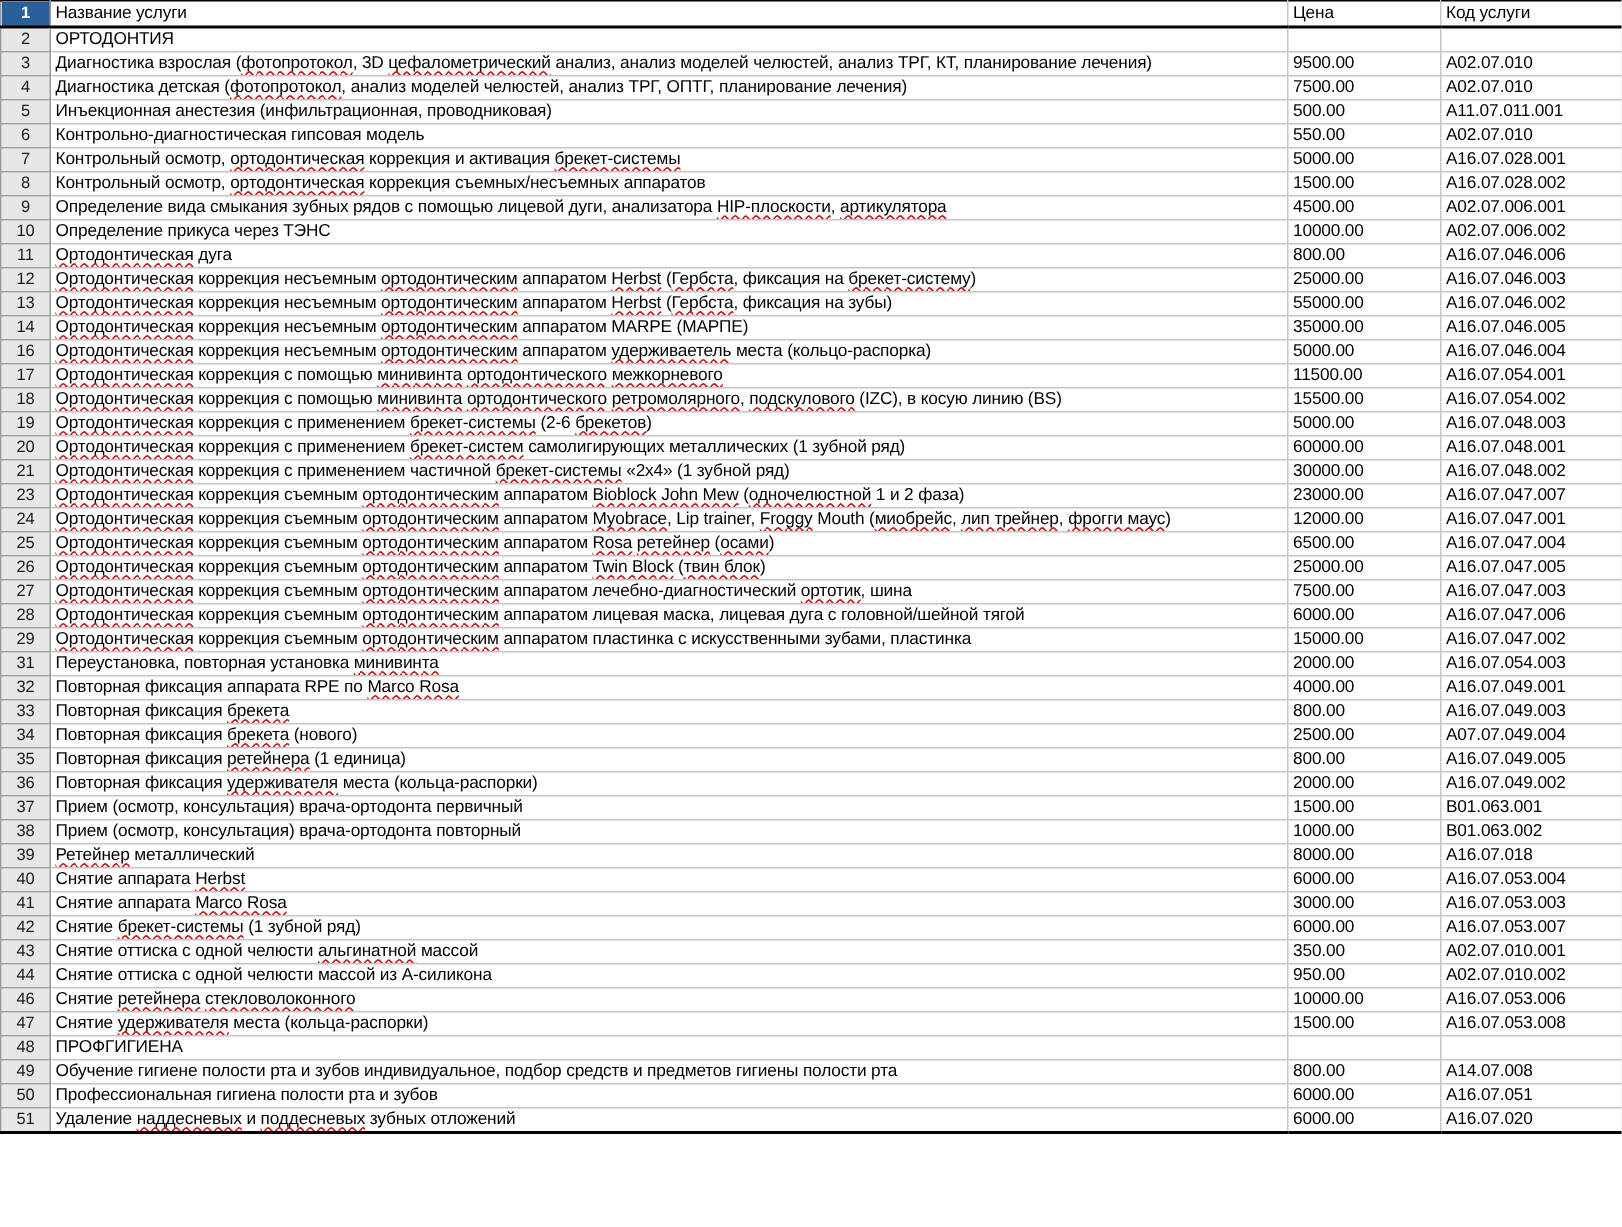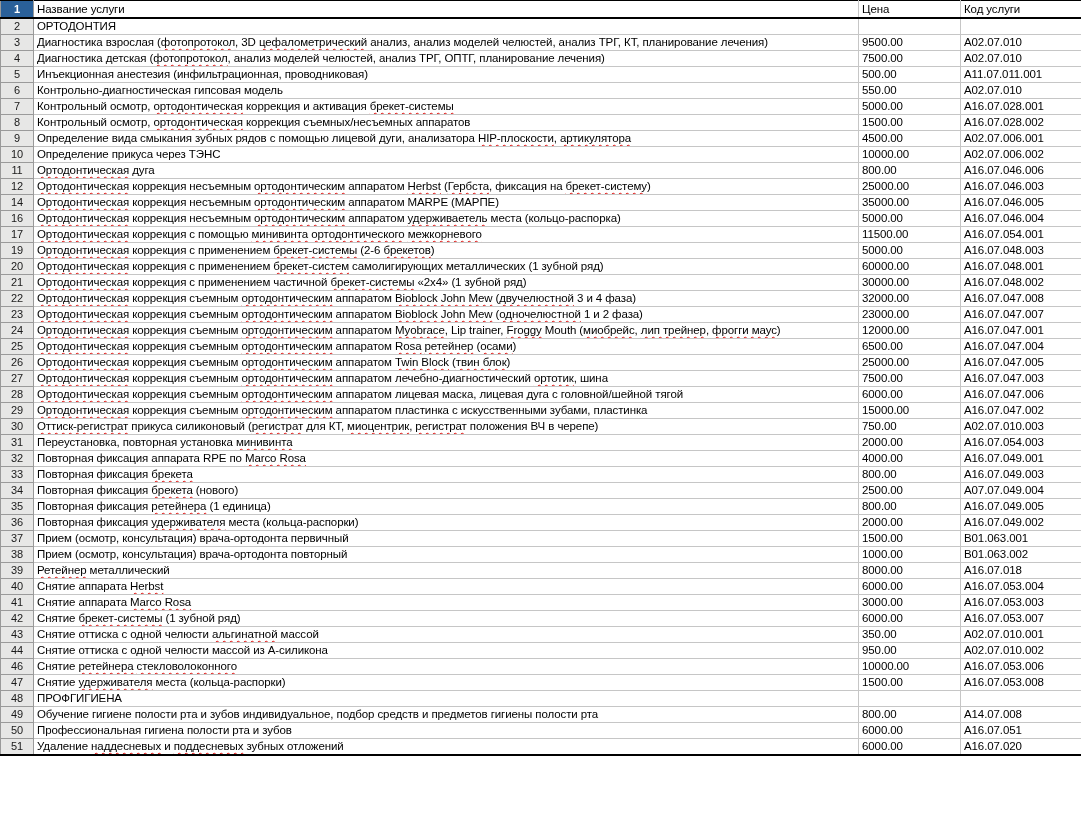--- a/index.html
+++ b/index.html
@@ -137,62 +137,68 @@
         <td>800.00</td>
         <td>A16.07.046.006</td>
       </tr>
       <tr>
         <td class="rowhead">12</td>
         <td><span class="sq">Ортодонтическая</span> коррекция несъемным <span class="sq">ортодонтическим</span> аппаратом <span class="sq">Herbst</span> (<span class="sq">Гербста</span>, фиксация на <span class="sq">брекет-систему</span>)</td>
         <td>25000.00</td>
         <td>A16.07.046.003</td>
       </tr>
       <tr>
+        <td class="rowhead">13</td>
+        <td><span class="sq">Ортодонтическая</span> коррекция несъемным <span class="sq">ортодонтическим</span> аппаратом <span class="sq">Herbst</span> (<span class="sq">Гербста</span>, фиксация на зубы)</td>
+        <td>55000.00</td>
+        <td>A16.07.046.002</td>
+      </tr>
+      <tr>
         <td class="rowhead">14</td>
         <td><span class="sq">Ортодонтическая</span> коррекция несъемным <span class="sq">ортодонтическим</span> аппаратом MARPE (МАРПЕ)</td>
         <td>35000.00</td>
         <td>A16.07.046.005</td>
       </tr>
       <tr>
         <td class="rowhead">16</td>
         <td><span class="sq">Ортодонтическая</span> коррекция несъемным <span class="sq">ортодонтическим</span> аппаратом <span class="sq">удерживаетель</span> места (кольцо-распорка)</td>
         <td>5000.00</td>
         <td>A16.07.046.004</td>
       </tr>
       <tr>
         <td class="rowhead">17</td>
         <td><span class="sq">Ортодонтическая</span> коррекция с помощью <span class="sq">минивинта</span> <span class="sq">ортодонтического</span> <span class="sq">межкорневого</span></td>
         <td>11500.00</td>
         <td>A16.07.054.001</td>
       </tr>
       <tr>
+        <td class="rowhead">18</td>
+        <td><span class="sq">Ортодонтическая</span> коррекция с помощью <span class="sq">минивинта</span> <span class="sq">ортодонтического</span> <span class="sq">ретромолярного</span>, <span class="sq">подскулового</span> (IZC), в косую линию (BS)</td>
+        <td>15500.00</td>
+        <td>A16.07.054.002</td>
+      </tr>
+      <tr>
         <td class="rowhead">19</td>
         <td><span class="sq">Ортодонтическая</span> коррекция с применением <span class="sq">брекет-системы</span> (2-6 <span class="sq">брекетов</span>)</td>
         <td>5000.00</td>
         <td>A16.07.048.003</td>
       </tr>
       <tr>
         <td class="rowhead">20</td>
         <td><span class="sq">Ортодонтическая</span> коррекция с применением <span class="sq">брекет-систем</span> самолигирующих металлических (1 зубной ряд)</td>
         <td>60000.00</td>
         <td>A16.07.048.001</td>
       </tr>
       <tr>
         <td class="rowhead">21</td>
         <td><span class="sq">Ортодонтическая</span> коррекция с применением частичной <span class="sq">брекет-системы</span> «2x4» (1 зубной ряд)</td>
         <td>30000.00</td>
         <td>A16.07.048.002</td>
       </tr>
       <tr>
-        <td class="rowhead">22</td>
-        <td><span class="sq">Ортодонтическая</span> коррекция съемным <span class="sq">ортодонтическим</span> аппаратом <span class="sq">Bioblock John Mew</span> (<span class="sq">двучелюстной</span> 3 и 4 фаза)</td>
-        <td>32000.00</td>
-        <td>A16.07.047.008</td>
-      </tr>
-      <tr>
         <td class="rowhead">23</td>
         <td><span class="sq">Ортодонтическая</span> коррекция съемным <span class="sq">ортодонтическим</span> аппаратом <span class="sq">Bioblock John Mew</span> (<span class="sq">одночелюстной</span> 1 и 2 фаза)</td>
         <td>23000.00</td>
         <td>A16.07.047.007</td>
       </tr>
       <tr>
         <td class="rowhead">24</td>
         <td><span class="sq">Ортодонтическая</span> коррекция съемным <span class="sq">ортодонтическим</span> аппаратом <span class="sq">Myobrace</span>, Lip trainer, <span class="sq">Froggy</span> Mouth (<span class="sq">миобрейс</span>, <span class="sq">лип трейнер</span>, <span class="sq">фрогги маус</span>)</td>
         <td>12000.00</td>
         <td>A16.07.047.001</td>
@@ -221,26 +227,20 @@
         <td>6000.00</td>
         <td>A16.07.047.006</td>
       </tr>
       <tr>
         <td class="rowhead">29</td>
         <td><span class="sq">Ортодонтическая</span> коррекция съемным <span class="sq">ортодонтическим</span> аппаратом пластинка с искусственными зубами, пластинка</td>
         <td>15000.00</td>
         <td>A16.07.047.002</td>
       </tr>
       <tr>
-        <td class="rowhead">30</td>
-        <td><span class="sq">Оттиск-регистрат</span> прикуса силиконовый (<span class="sq">регистрат</span> для КТ, <span class="sq">миоцентрик</span>, <span class="sq">регистрат</span> положения ВЧ в черепе)</td>
-        <td>750.00</td>
-        <td>A02.07.010.003</td>
-      </tr>
-      <tr>
         <td class="rowhead">31</td>
         <td>Переустановка, повторная установка <span class="sq">минивинта</span></td>
         <td>2000.00</td>
         <td>A16.07.054.003</td>
       </tr>
       <tr>
         <td class="rowhead">32</td>
         <td>Повторная фиксация аппарата RPE по <span class="sq">Marco Rosa</span></td>
         <td>4000.00</td>
         <td>A16.07.049.001</td>

